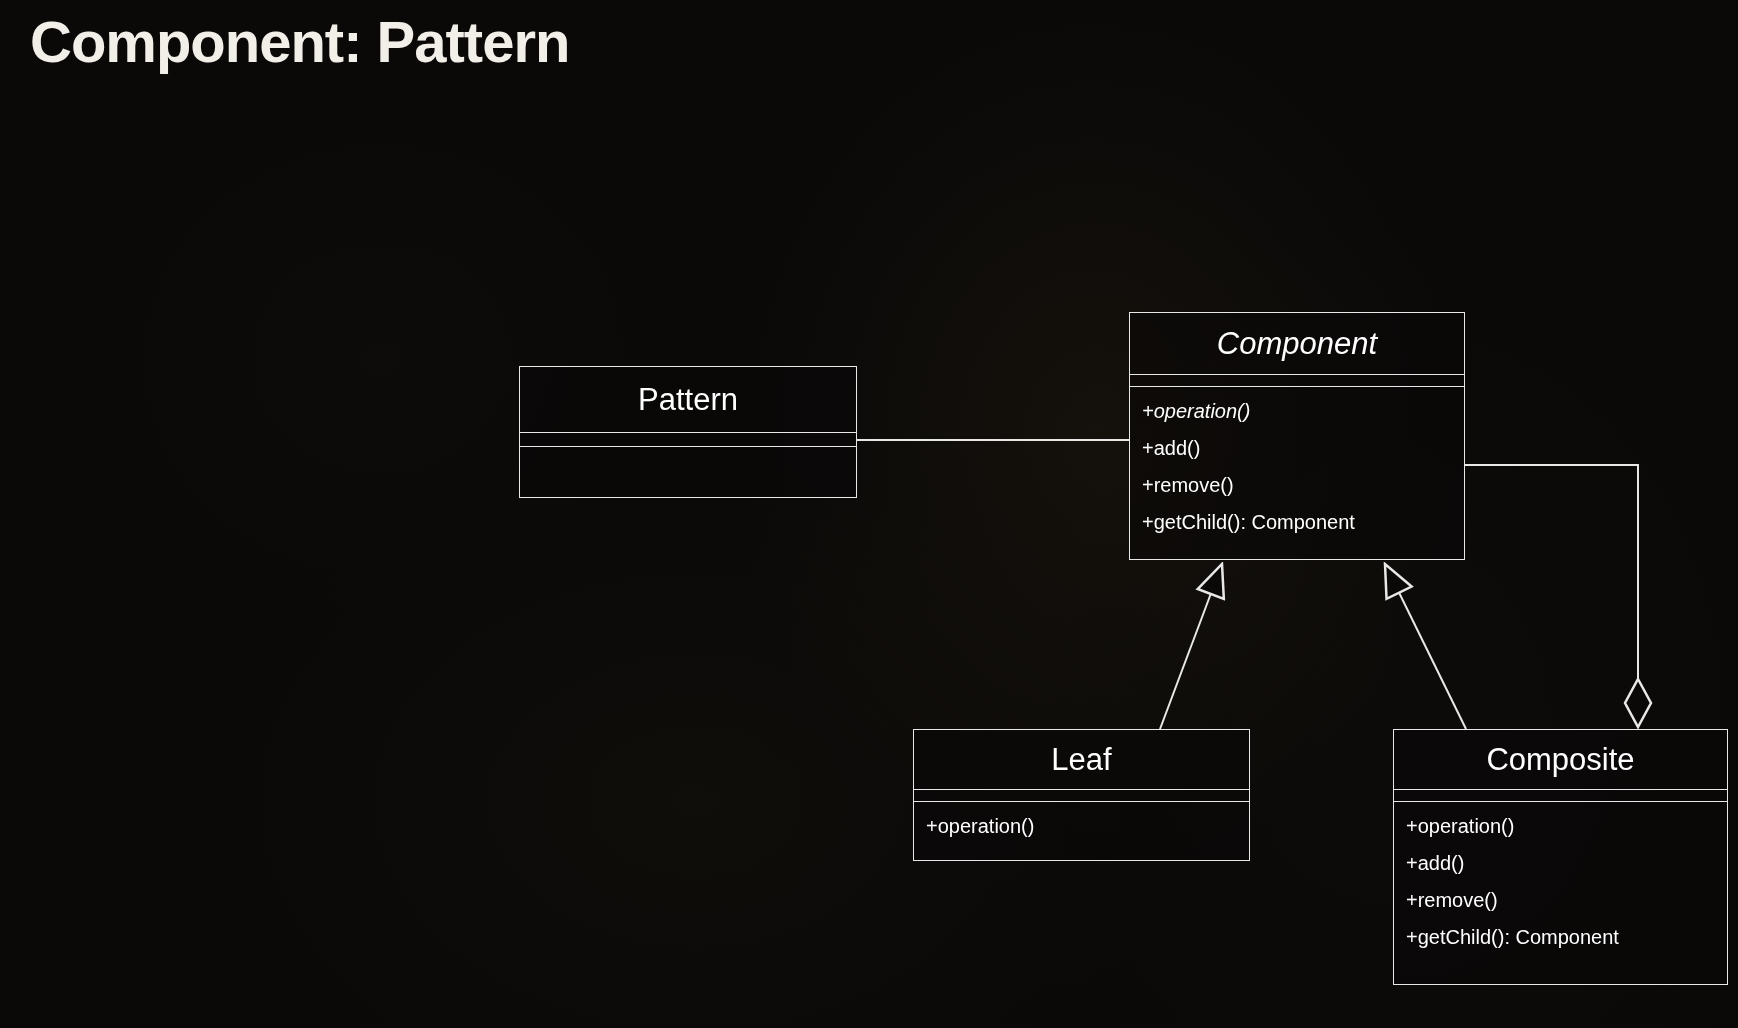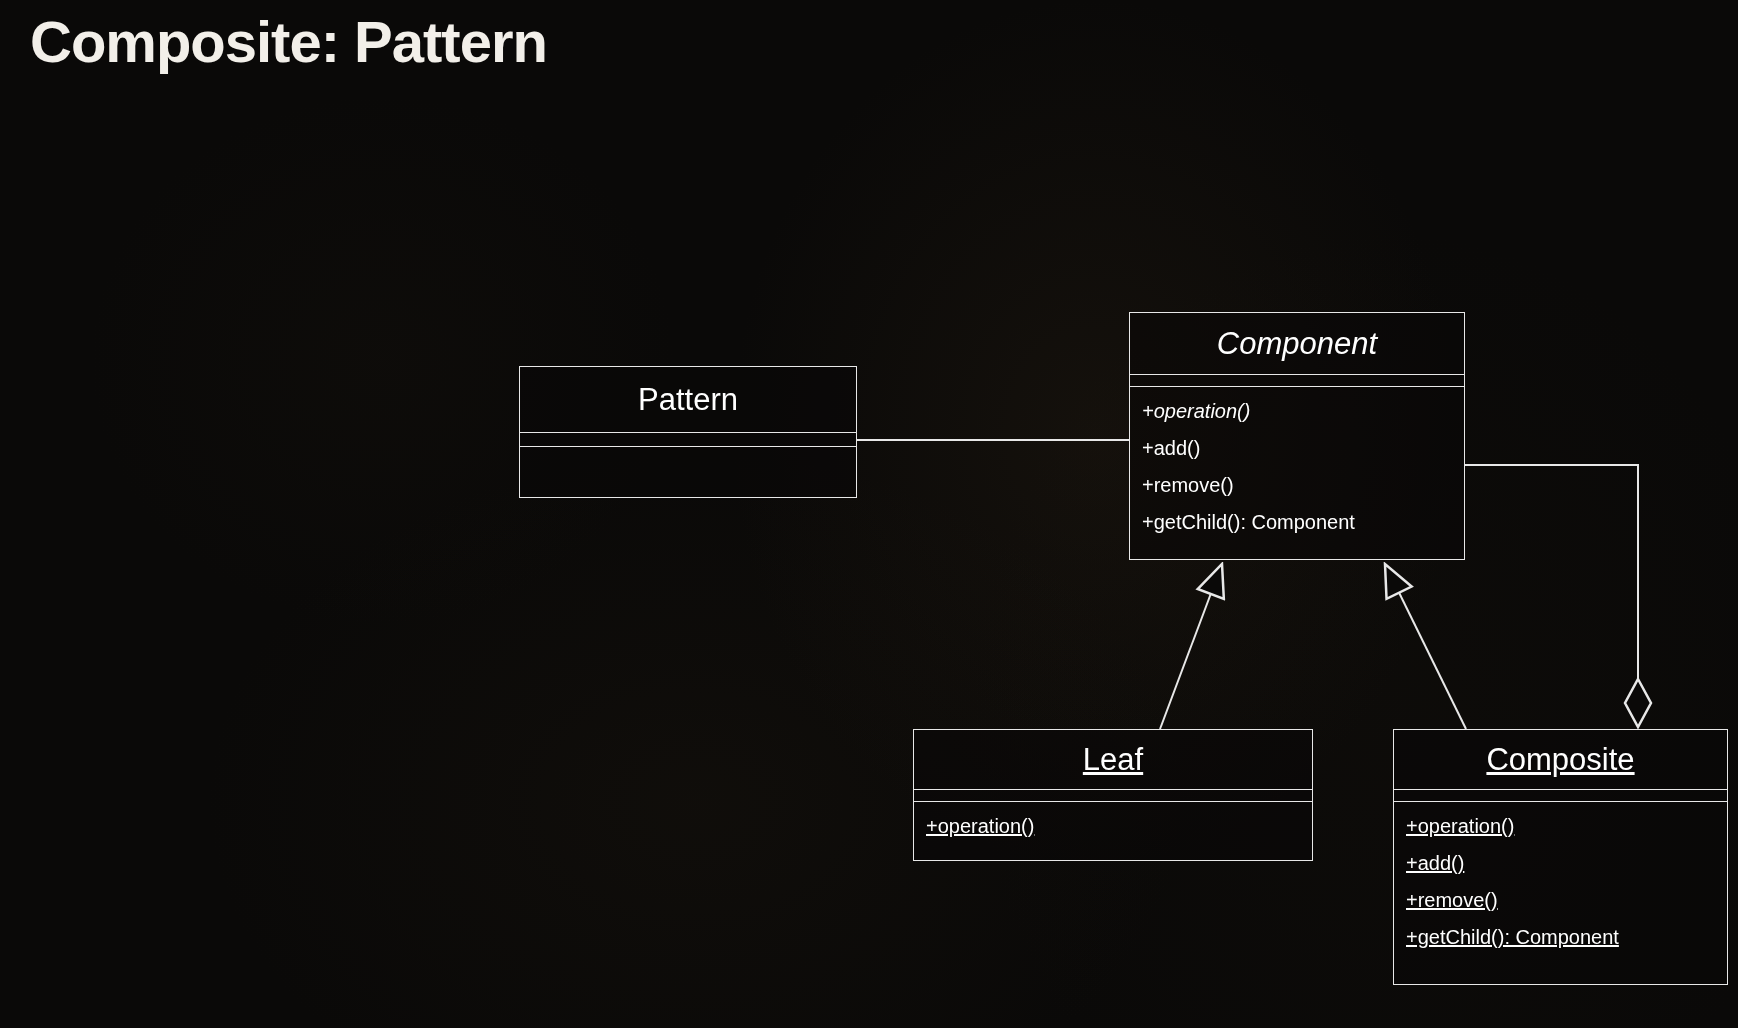--- a/index.html
+++ b/index.html
@@ -64,34 +64,34 @@
   .italic { font-style: italic; }
 
   .box-client    { left: 519px;  top: 366px; width: 338px; height: 132px; }
   .box-client .uml-title { height: 66px; }
   .box-client .uml-attrs { height: 14px; }
 
   .box-component { left: 1129px; top: 312px; width: 336px; height: 248px; justify-content: space-between; }
   .box-component .uml-title { height: 62px; }
   .box-component .uml-attrs { height: 12px; }
 
-  .box-leaf      { left: 913px;  top: 729px; width: 400px; height: 132px; text-decoration: underline; }
+  .box-leaf      { left: 913px;  top: 729px; width: 337px; height: 132px; }
   .box-leaf .uml-title { height: 60px; }
   .box-leaf .uml-attrs { height: 12px; }
 
-  .box-composite { left: 1393px; top: 729px; width: 335px; height: 256px; text-decoration: underline; }
+  .box-composite { left: 1393px; top: 729px; width: 335px; height: 256px; }
   .box-composite .uml-title { height: 60px; }
   .box-composite .uml-attrs { height: 12px; }
 </style>
 </head>
 <body>
 
 <div class="slide">
 
-  <h1 class="slide-title">Composite: Pattern</h1>
+  <h1 class="slide-title">Component: Pattern</h1>
 
   <svg class="connectors" viewBox="0 0 1738 1028" xmlns="http://www.w3.org/2000/svg">
     <defs>
       <marker id="hollow-triangle" markerUnits="userSpaceOnUse" markerWidth="36" markerHeight="32" viewBox="0 0 36 32" refX="34" refY="16" orient="auto">
         <path d="M2,2 L34,16 L2,30 Z" fill="#0a0908" stroke="#e8e8e8" stroke-width="2.5"></path>
       </marker>
       <marker id="hollow-diamond" markerUnits="userSpaceOnUse" markerWidth="52" markerHeight="30" viewBox="0 0 52 30" refX="50" refY="15" orient="auto">
         <path d="M2,15 L26,2 L50,15 L26,28 Z" fill="#0a0908" stroke="#e8e8e8" stroke-width="2.5"></path>
       </marker>
     </defs>

